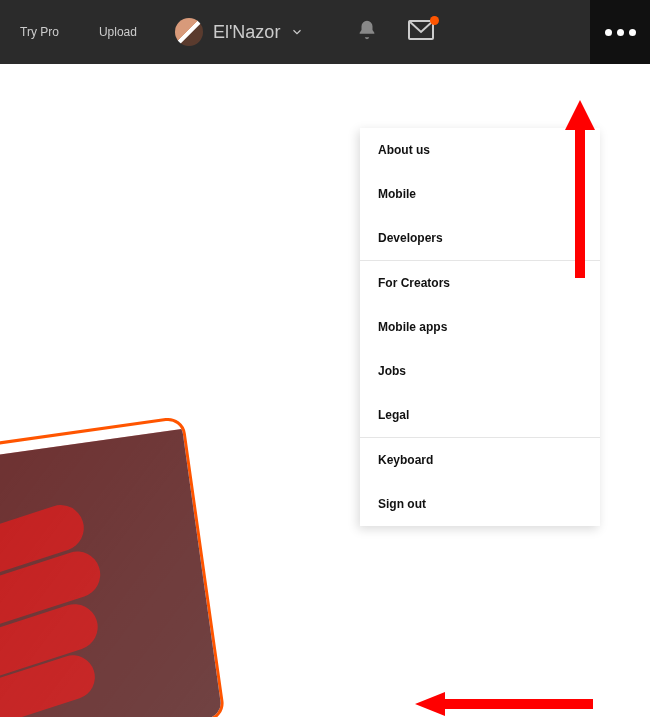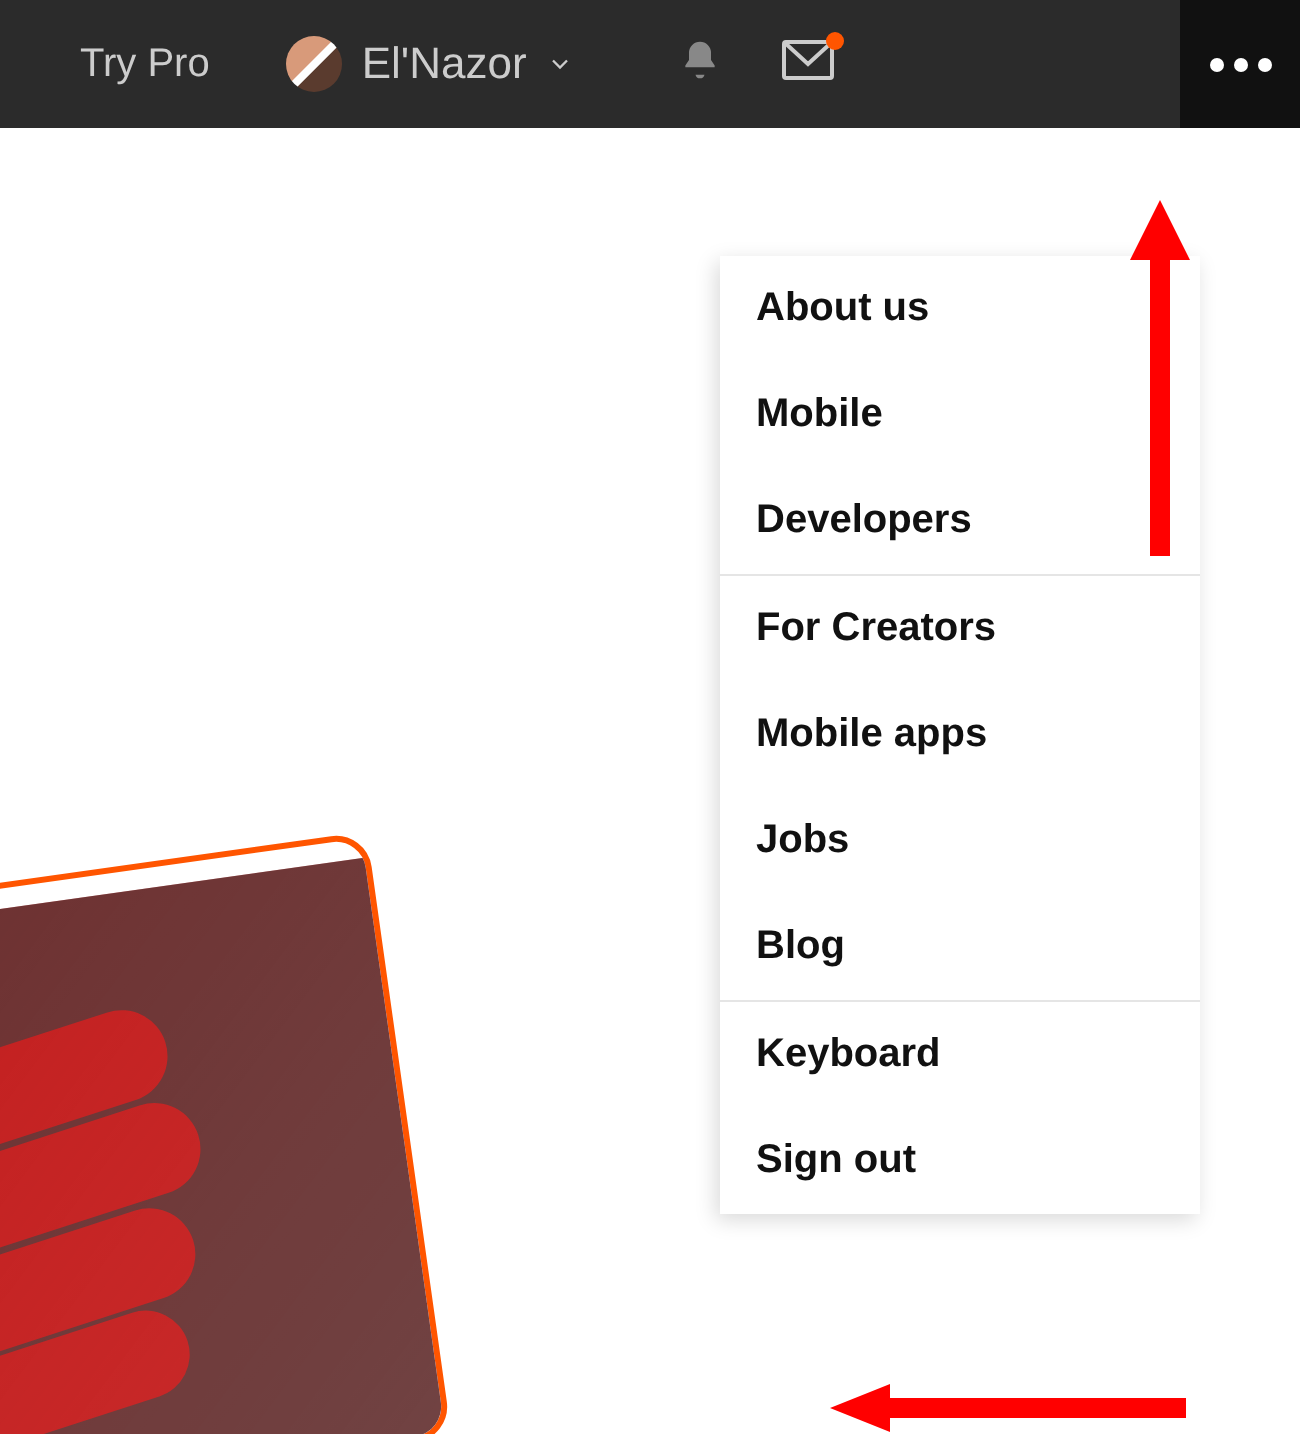--- a/index.html
+++ b/index.html
@@ -1,49 +1,50 @@
 <!DOCTYPE html>
 <html><head>
 <meta charset="utf-8">
 <style>
   html,body{margin:0;padding:0;width:650px;height:717px;overflow:hidden;font-family:Arial,Helvetica,sans-serif;background:#fff;}
   .top-bar{position:relative;width:100%;height:64px;background:#2b2b2b;color:#ccc;display:flex;align-items:center;}
-  .nav-link{font-size:20px;color:#ccc;padding:0 20px;cursor:pointer;margin-left:20px;}
+  .nav-link{font-size:12px;color:#ccc;padding:0 20px;cursor:pointer;}
   .user-block{display:flex;align-items:center;cursor:pointer;padding:0 12px;height:100%;}
   .avatar{width:28px;height:28px;border-radius:50%;margin-right:10px;background:linear-gradient(135deg,#d89a7a 0%,#d89a7a 45%,#fff 46%,#fff 55%,#5a3b2e 56%);background-size:cover;}
-  .username{font-size:22px;color:#ccc;margin-right:10px;}
+  .username{font-size:18px;color:#ccc;margin-right:10px;}
   .chevron-down-icon svg{display:block;}
   .bell-icon, .mail-icon{margin-left:30px;cursor:pointer;position:relative;}
   .notif-dot{position:absolute;top:-4px;right:-5px;width:9px;height:9px;border-radius:50%;background:#ff5500;}
   .more-area{position:absolute;right:0;top:0;width:60px;height:64px;background:#111;display:flex;align-items:center;justify-content:center;cursor:pointer;}
   .dots{display:flex;gap:5px;}
   .dot{width:7px;height:7px;border-radius:50%;background:#fff;}
   .content{position:relative;width:100%;height:calc(717px - 64px);}
   .backdrop{position:absolute;left:-80px;top:370px;width:330px;height:340px;}
   .card-outline{position:absolute;left:0;top:0;width:280px;height:300px;border:3px solid #ff5500;border-radius:18px;transform:rotate(-8deg);overflow:hidden;}
   .hand-img{position:absolute;left:-40px;top:10px;width:360px;height:300px;background:#7a7a7a;}
   .hand-overlay{position:absolute;inset:0;background:linear-gradient(135deg,rgba(224,67,67,0.85),rgba(224,67,67,0.6));mix-blend-mode:multiply;}
   .finger{position:absolute;background:#d94f4f;border-radius:40px;transform:rotate(-10deg);}
   .finger.f1{left:30px;top:70px;width:180px;height:46px;}
   .finger.f2{left:20px;top:120px;width:200px;height:46px;}
   .finger.f3{left:30px;top:170px;width:180px;height:46px;}
   .finger.f4{left:50px;top:218px;width:150px;height:44px;}
   .dropdown{position:absolute;right:50px;top:64px;width:240px;background:#fff;box-shadow:-2px 3px 10px rgba(0,0,0,0.15);}
   .menu-group{border-bottom:1px solid #e5e5e5;}
   .menu-group:last-child{border-bottom:none;}
-  .menu-item{padding:15px 18px;font-size:20px;color:#111;cursor:pointer;font-weight:600;}
+  .menu-item{padding:15px 18px;font-size:12px;color:#111;cursor:pointer;font-weight:600;}
   .arrow-red{position:absolute;pointer-events:none;}
   .arrow-top{right:55px;top:36px;}
   .arrow-settings{right:55px;top:625px;}
 </style>
 </head>
 <body>
 
 <div class="top-bar">
   <div class="nav-link">Try Pro</div>
+  <div class="nav-link">Upload</div>
   <div class="user-block" style="margin-left:6px;">
     <div class="avatar"></div>
     <div class="username">El'Nazor</div>
     <span class="chevron-down-icon">
       <svg width="14" height="14" viewBox="0 0 24 24" fill="none" stroke="#ccc" stroke-width="2">
           <polyline points="6 9 12 15 18 9"></polyline>
         </svg>
     </span>
   </div>
   <span class="bell-icon" style="margin-left:40px;">
@@ -83,21 +84,21 @@
   <div class="dropdown">
     <div class="menu-group">
       <div class="menu-item">About us</div>
       <div class="menu-item">Mobile</div>
       <div class="menu-item">Developers</div>
     </div>
     <div class="menu-group">
       <div class="menu-item">For Creators</div>
       <div class="menu-item">Mobile apps</div>
       <div class="menu-item">Jobs</div>
-      <div class="menu-item">Blog</div>
+      <div class="menu-item">Legal</div>
     </div>
     <div class="menu-group">
       <div class="menu-item">Keyboard</div>
       <div class="menu-item">Sign out</div>
     </div>
   </div>
 
   <div class="arrow-red arrow-top">
     <svg width="30" height="180" viewBox="0 0 30 180">
       <line x1="15" y1="30" x2="15" y2="178" stroke="#ff0000" stroke-width="10"></line>

